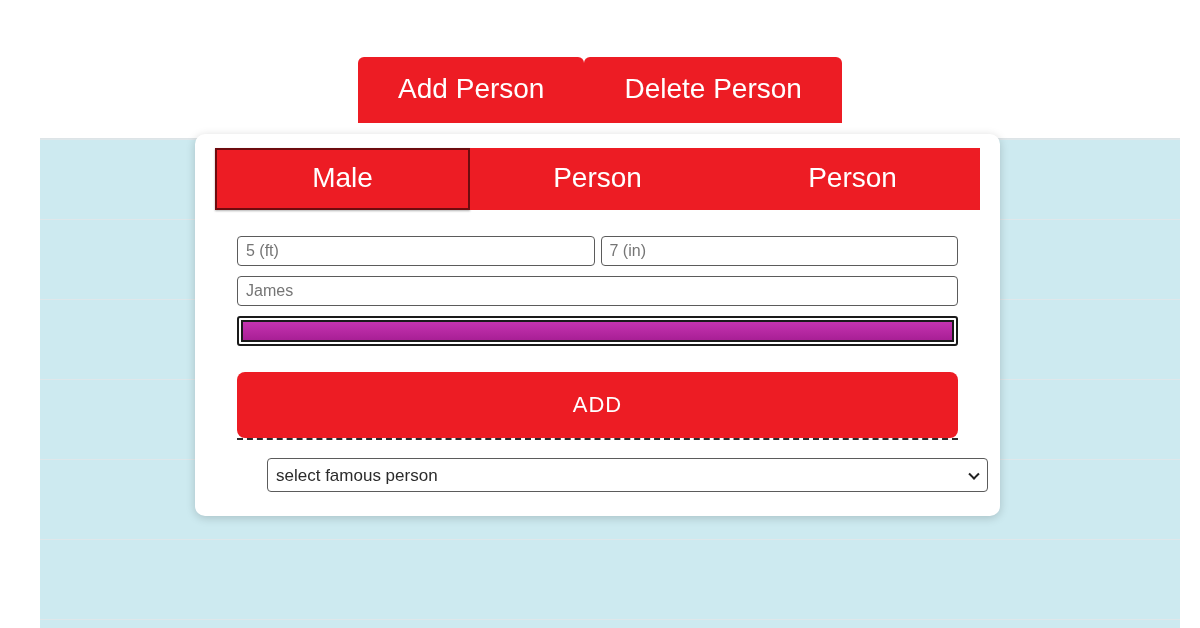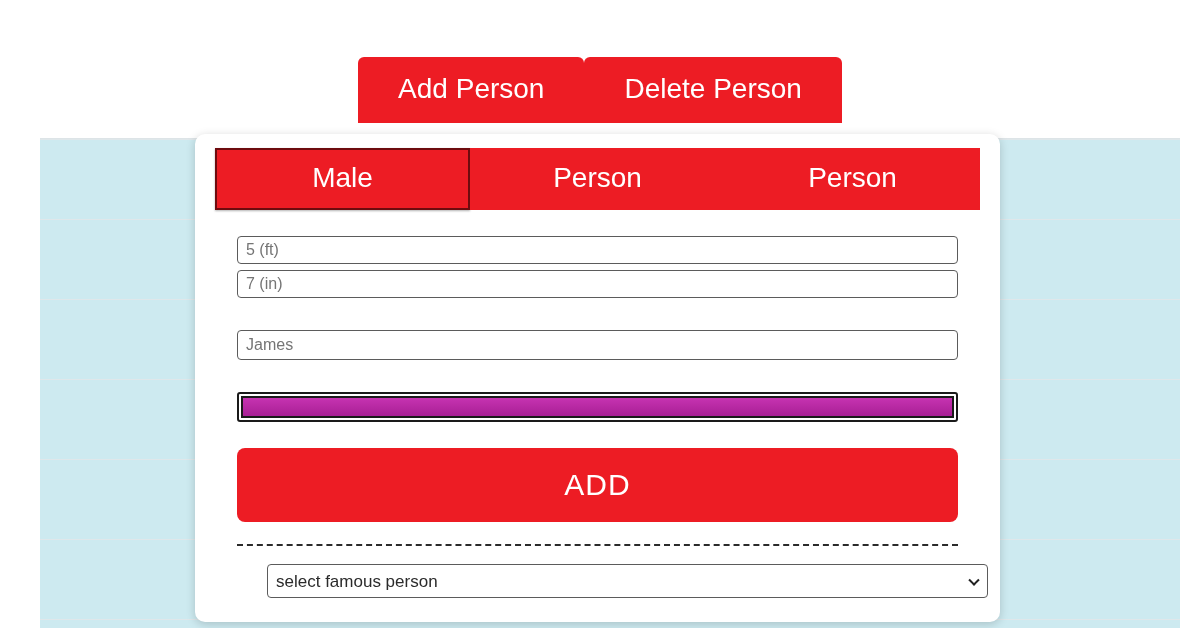--- a/index.html
+++ b/index.html
@@ -76,22 +76,21 @@
     box-shadow: inset 0 0 0 2px #6e0b0e, 0 1px 2px rgba(0,0,0,0.3);
   }
 
   .inputs {
     padding: 0 22px;
   }
 
   .row {
     display: flex;
     gap: 6px;
-    margin-bottom: 32px;
-    flex-direction: column;
+    margin-bottom: 10px;
   }
   .field, .select {
     border: 1px solid #5b5b5b;
     border-radius: 4px;
     font-size: 16px;
     color: #6f6f6f;
     padding: 4px 8px;
     height: 30px;
     background: #fff;
   }
@@ -112,25 +111,24 @@
     background: linear-gradient(#c633b1,#a81f95);
     cursor: pointer;
   }
 
   .add-btn {
     width: 100%;
     background: #ed1c24;
     color: #fff;
     border: none;
     border-radius: 8px;
-    font-size: 30px;
+    font-size: 22px;
     letter-spacing: 1px;
     padding: 20px 0;
     cursor: pointer;
-    margin-bottom: 22px;
   }
 
   .dash {
     border: none;
     border-top: 2px dashed #2b2b2b;
     margin: 0 0 18px;
   }
 
   .famous-select {
     width: 100%;

